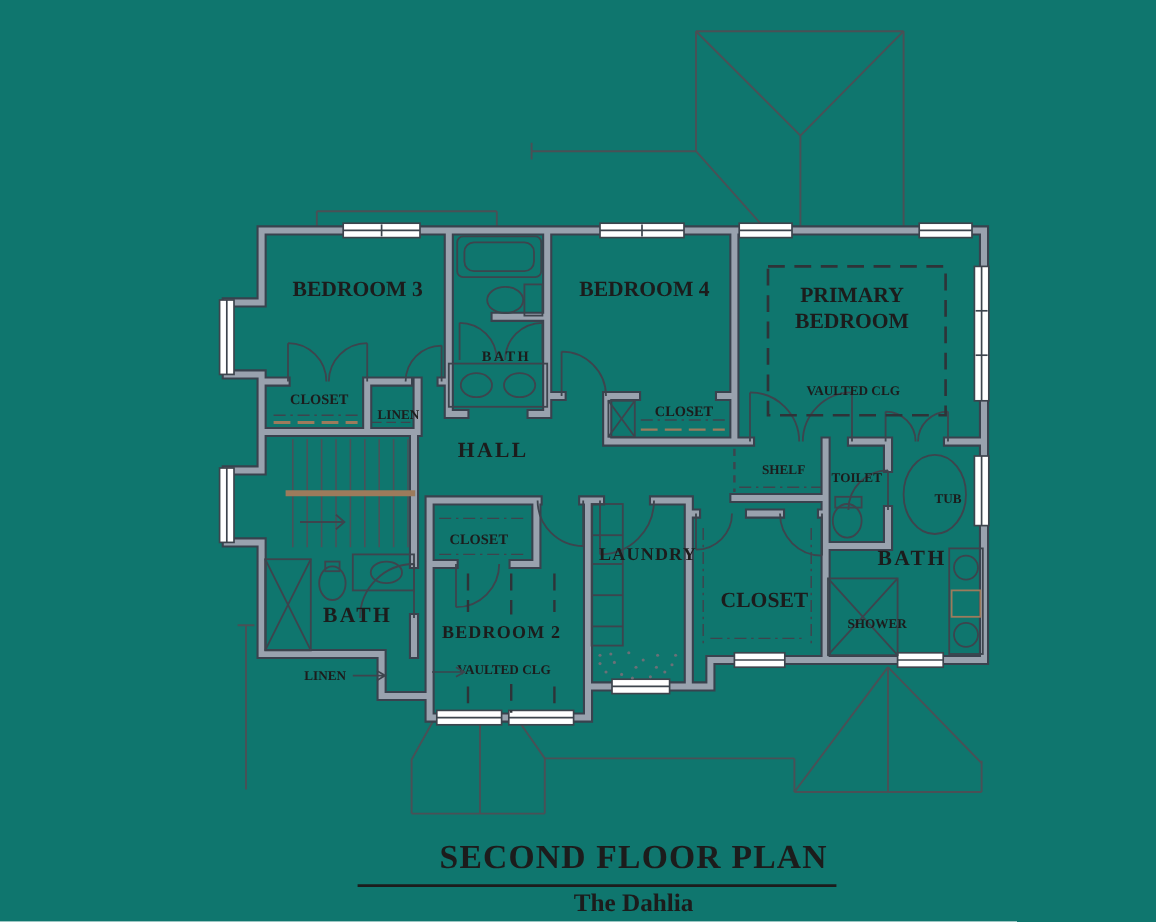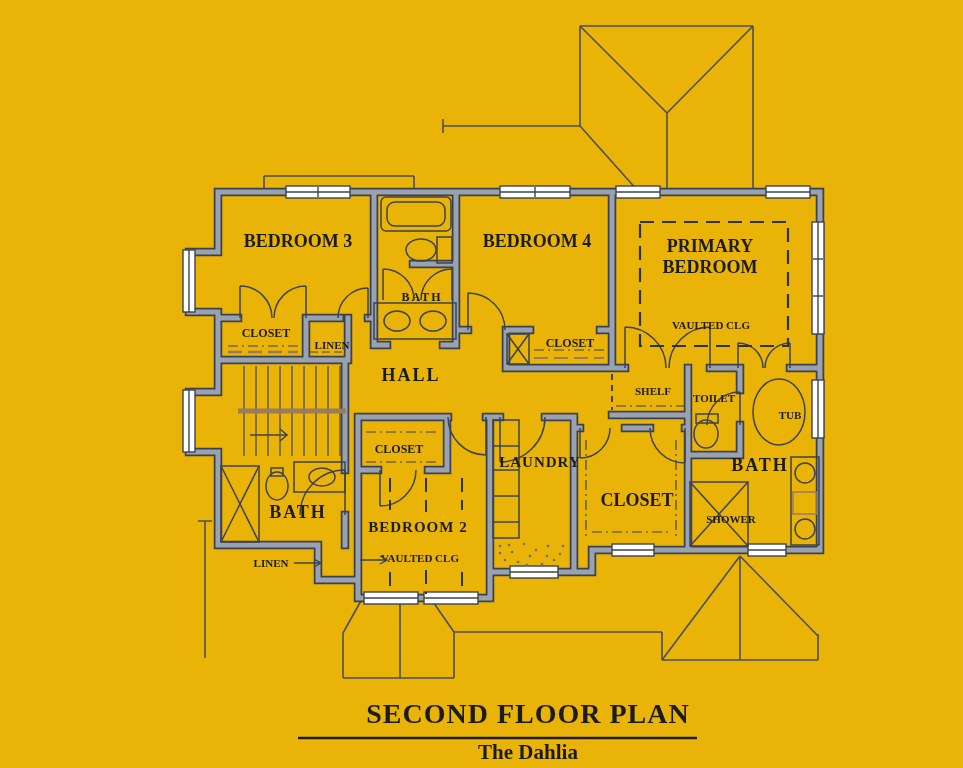--- a/index.html
+++ b/index.html
@@ -1,16 +1,16 @@
 <!DOCTYPE html>
 <html><head>
 <meta charset="utf-8">
 <style>
   html,body{margin:0;padding:0;background:#ffffff;}
-  .stage{position:relative;width:963px;height:768px;background:#eab308;overflow:hidden;
+  .stage{position:relative;width:963px;height:768px;background:#0f766e;overflow:hidden;
          font-family:"Liberation Serif", serif;}
   svg{position:absolute;left:0;top:0;}
   text{fill:#1c1c1c;font-family:"Liberation Serif", serif;font-weight:bold;}
   .room-lg{font-size:18px;}
   .room-md{font-size:15px;letter-spacing:1px;}
   .room-sm{font-size:12px;}
   .room-xs{font-size:11px;}
   .spaced{letter-spacing:2px;}
   .title-main{font-size:28px;letter-spacing:1px;}
   .title-sub{font-size:21px;}

